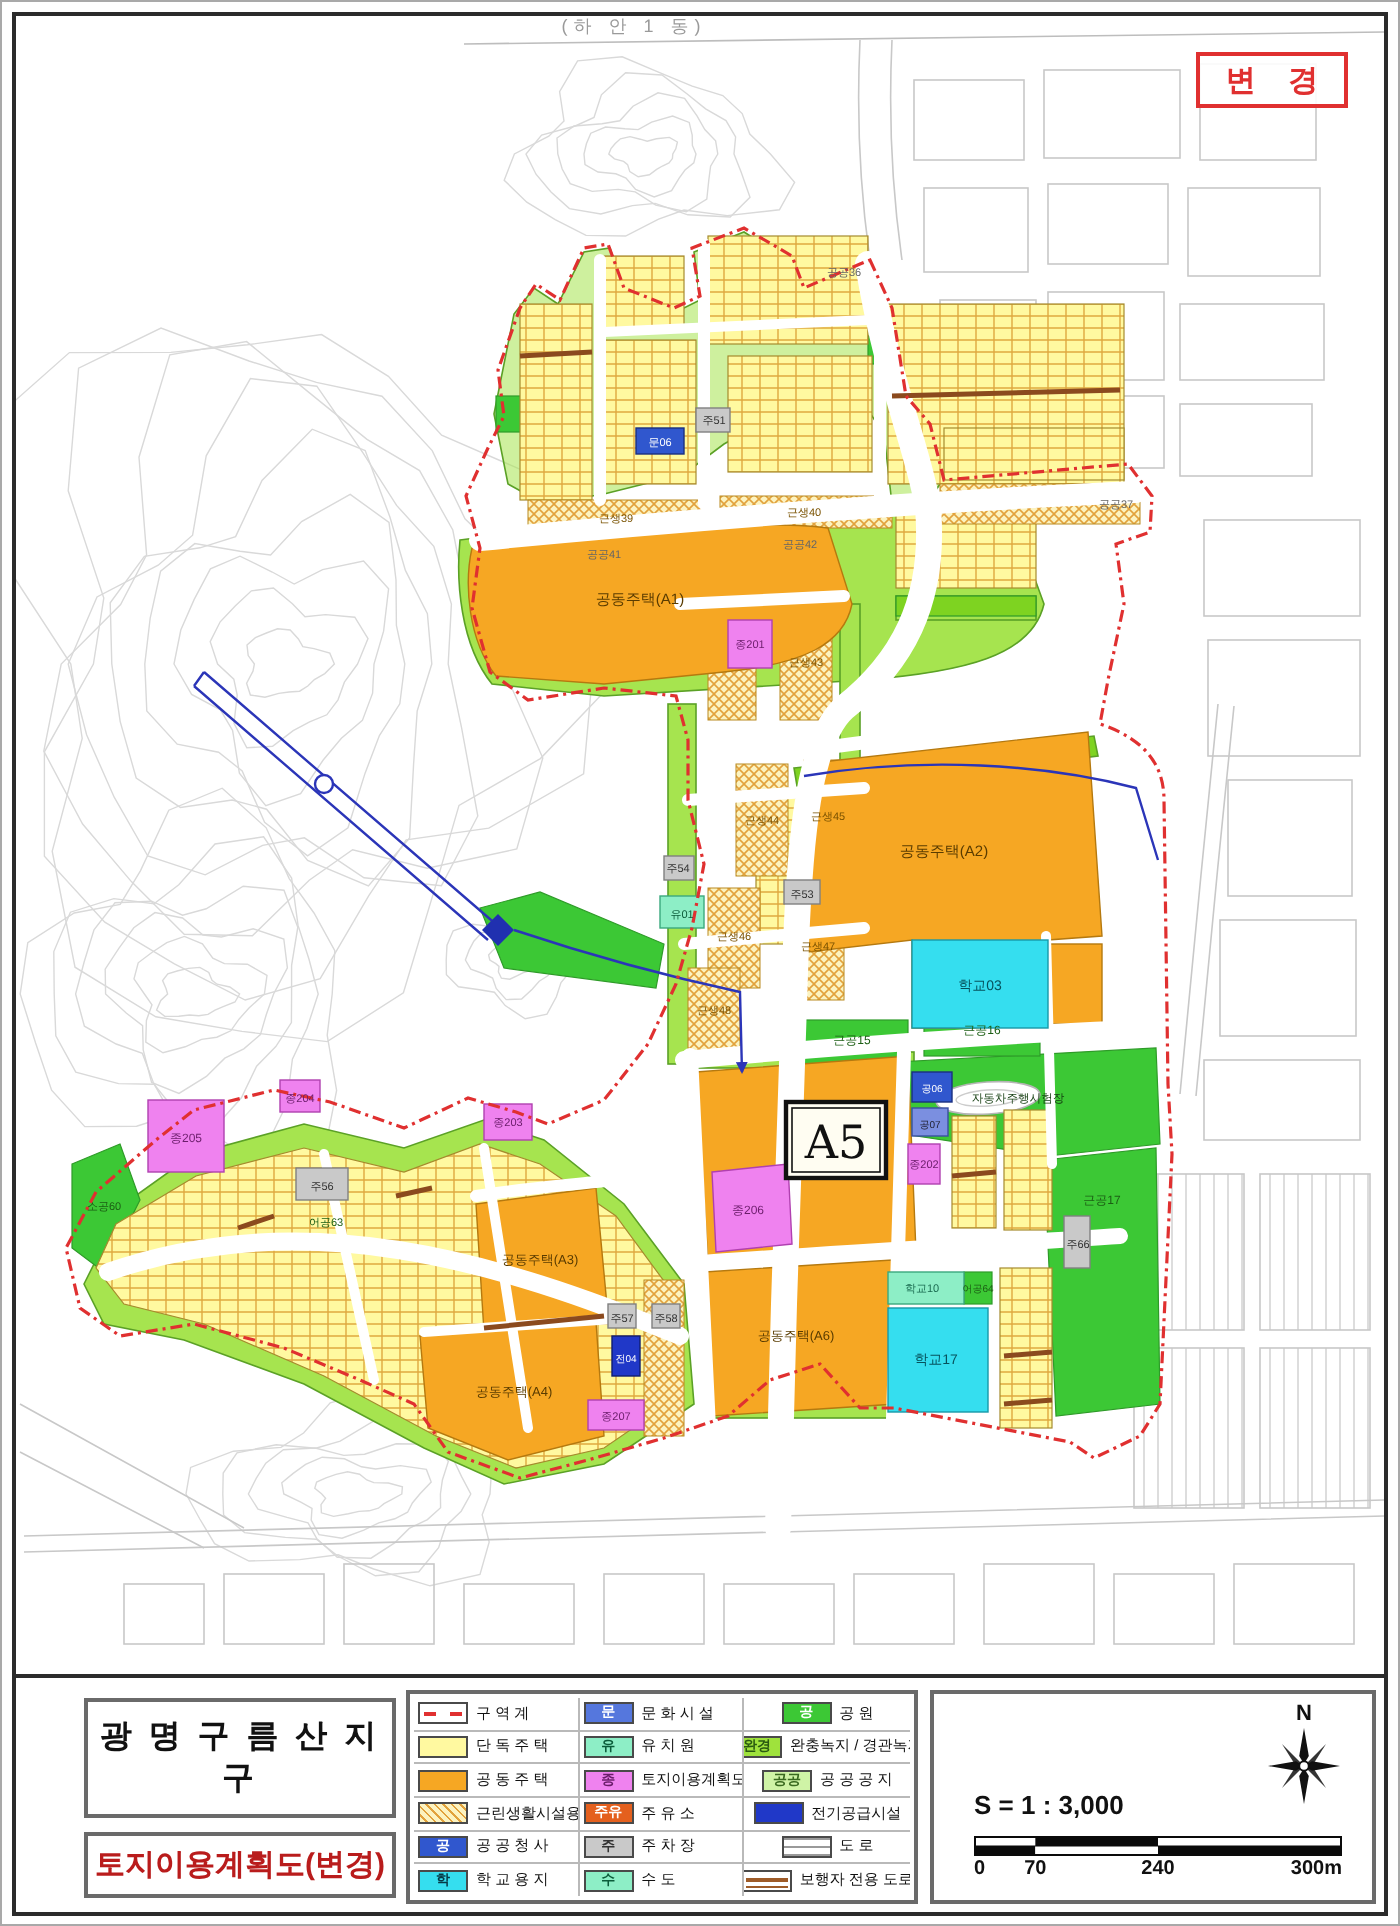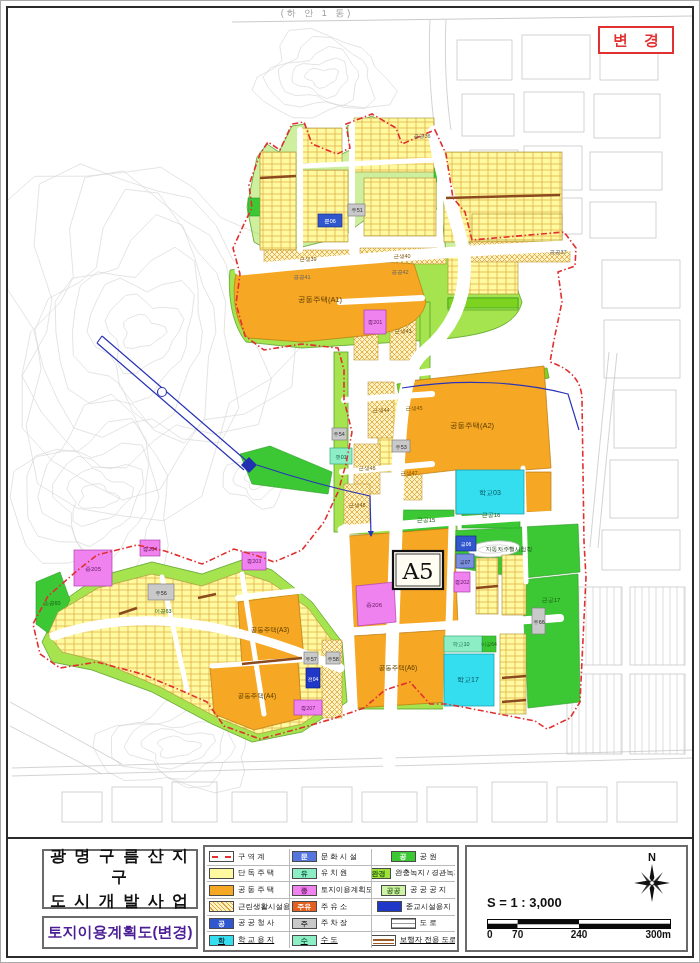--- a/index.html
+++ b/index.html
@@ -8,26 +8,26 @@
   .map-area{position:absolute;left:0;top:0;width:684px;height:831px;border-bottom:2px solid #2b2b2b;box-sizing:border-box;overflow:hidden;background:#fff;}
   .map-area svg{display:block;}
   .stamp{position:absolute;right:18px;top:18px;width:76px;height:28px;border:2px solid #e03030;color:#e03030;background:rgba(255,255,255,.88);
     display:flex;align-items:center;justify-content:center;font-weight:bold;font-size:15px;letter-spacing:6px;padding-left:6px;box-sizing:border-box;}
   
   .panel-zone{position:absolute;left:0;top:833px;width:684px;height:115px;background:#fff;}
   .title-panel{position:absolute;left:4px;top:8px;width:186px;height:100px;}
   .title-box{border:2px solid #6a6a6a;background:#fff;box-sizing:border-box;text-align:center;margin-left:30px;}
   .title-box.main{height:60px;display:flex;flex-direction:column;justify-content:center;gap:3px;}
   .title-box.main div{font-weight:bold;font-size:16px;letter-spacing:2px;color:#111;}
-  .title-box.sub{margin-top:7px;height:33px;display:flex;align-items:center;justify-content:center;font-weight:bold;font-size:15px;color:#4c1d95;}
+  .title-box.sub{margin-top:7px;height:33px;display:flex;align-items:center;justify-content:center;font-weight:bold;font-size:15px;color:#b91c1c;}
   .legend-panel{position:absolute;left:195px;top:4px;width:256px;height:107px;border:2px solid #6a6a6a;box-sizing:border-box;background:#fff;padding:2px;}
   .legend-grid{display:grid;grid-template-columns:1fr 1fr 1fr;width:100%;height:100%;box-sizing:border-box;}
   .legend-cell{display:flex;align-items:center;gap:4px;border-right:1px solid #b9b9b9;border-bottom:1px solid #b9b9b9;padding:1px 2px;box-sizing:border-box;overflow:hidden;}
   .legend-cell:nth-child(3n){border-right:none;justify-content:center;}
-  .legend-cell.lastrow{border-bottom:none;text-decoration:underline;}
+  .legend-cell.lastrow{border-bottom:none;}
   .sw{flex:0 0 25px;width:25px;height:11px;border:1px solid #4a4a4a;box-sizing:border-box;display:flex;align-items:center;justify-content:center;
       font-size:7px;line-height:1;color:#fff;font-weight:bold;position:relative;background:#fff;}
   .sw.boundary::after{content:"";position:absolute;left:2px;right:2px;top:3.5px;border-top:2px dashed #e03030;}
   .sw.hatch{background:repeating-linear-gradient(45deg,#fcf3c0 0 2px,#e2a23c 2px 3px);}
   .sw.road{background:#fff linear-gradient(#9a9a9a 1px,transparent 1px);background-size:100% 4px;}
   .sw.ped::after{content:"";position:absolute;left:1px;right:1px;top:3px;border-top:2px solid #9e5b28;border-bottom:1px solid #9e5b28;height:2px;}
   .legend-label{font-size:7.5px;color:#111;white-space:nowrap;letter-spacing:0px;}
   .scale-panel{position:absolute;left:457px;top:4px;width:223px;height:107px;border:2px solid #6a6a6a;box-sizing:border-box;background:#fff;}
   .north{position:absolute;right:14px;top:4px;width:40px;text-align:center;}
   .north .n-label{font-weight:bold;font-size:11px;color:#111;}
@@ -324,21 +324,20 @@
       </svg>
 
       <div class="stamp">변 경</div>
     </div>
 
     <div class="panel-zone">
 
       <div class="title-panel">
         <div class="title-box main">
           <div>광 명 구 름 산 지 구</div>
-          <div>도 시 개 발 사 업</div>
         </div>
         <div class="title-box sub">토지이용계획도(변경)</div>
       </div>
 
       <div class="legend-panel">
         <div class="legend-grid" id="legend-grid">
             <div class="legend-cell">
               <span class="sw boundary"></span>
               <span class="legend-label">구 역 계</span>
             </div>
@@ -377,21 +376,21 @@
             <div class="legend-cell">
               <span class="sw hatch"></span>
               <span class="legend-label">근린생활시설용지</span>
             </div>
             <div class="legend-cell">
               <span class="sw" style="background: rgb(228, 96, 30);">주유</span>
               <span class="legend-label">주 유 소</span>
             </div>
             <div class="legend-cell">
               <span class="sw" style="background: rgb(32, 56, 200);"></span>
-              <span class="legend-label">종교시설용지</span>
+              <span class="legend-label">전기공급시설</span>
             </div>
             <div class="legend-cell">
               <span class="sw" style="background: rgb(48, 87, 206);">공</span>
               <span class="legend-label">공 공 청 사</span>
             </div>
             <div class="legend-cell">
               <span class="sw" style="background: rgb(201, 201, 201); color: rgb(51, 51, 51);">주</span>
               <span class="legend-label">주 차 장</span>
             </div>
             <div class="legend-cell">

